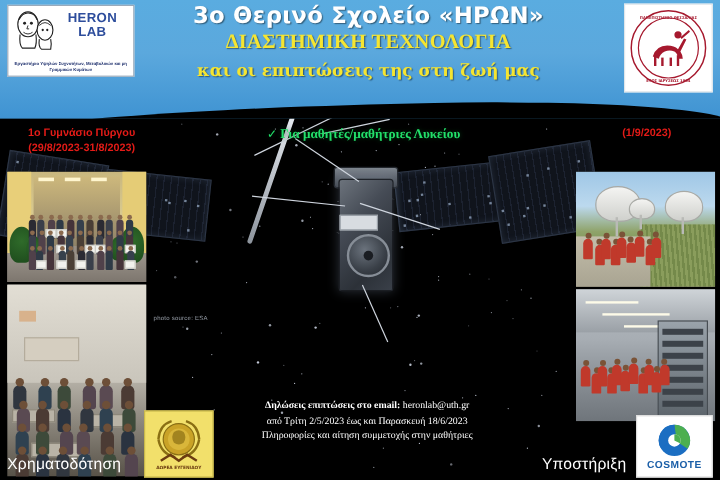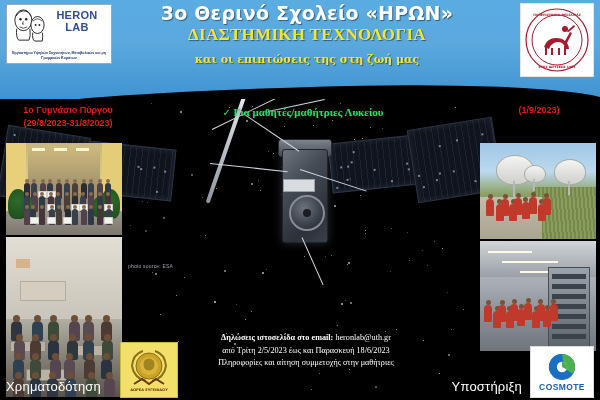--- a/index.html
+++ b/index.html
@@ -65,21 +65,21 @@
     letter-spacing:.2px;white-space:nowrap;
   }
   .t-line2{
     font-family:"Liberation Serif",serif;font-weight:bold;
     font-size:17px;line-height:20px;color:#f5e531;
     text-shadow:1px 1px 1px rgba(0,0,0,.45);
     letter-spacing:.3px;white-space:nowrap;margin-top:1px;
   }
   .t-line3{
     font-family:"DejaVu Serif",serif;font-weight:bold;
-    font-size:11px;line-height:21px;color:#f5e531;
+    font-size:14px;line-height:21px;color:#f5e531;
     text-shadow:1px 1px 1px rgba(0,0,0,.45);
     white-space:nowrap;margin-top:4px;
   }
 
   
   .stage{
     position:absolute;left:0;top:99px;width:600px;height:301px;
     background:#000;overflow:hidden;
   }
   .stars{position:absolute;inset:0;}
@@ -468,21 +468,21 @@
     <div class="green-block" id="green-top">
       <div>
         <span class="chk">✓</span>
         <span>Για μαθητές/μαθήτριες Λυκείου</span>
       </div>
     </div>
 
 
     <div class="info">
       <div>
-        <b>Δηλώσεις ιστοσελίδα στο email:</b>
+        <b>Δηλώσεις επιπτώσεις στο email:</b>
         <span>heronlab@uth.gr</span>
       </div>
       <div>από Τρίτη 2/5/2023 έως και Παρασκευή 18/6/2023</div>
       <div>Πληροφορίες και αίτηση συμμετοχής στην μαθήτριες</div>
     </div>
 
     <div class="photo" id="photo-school">
       <div class="ph-school">
         <div class="wall-l"></div>
           <div class="wall-r"></div>

